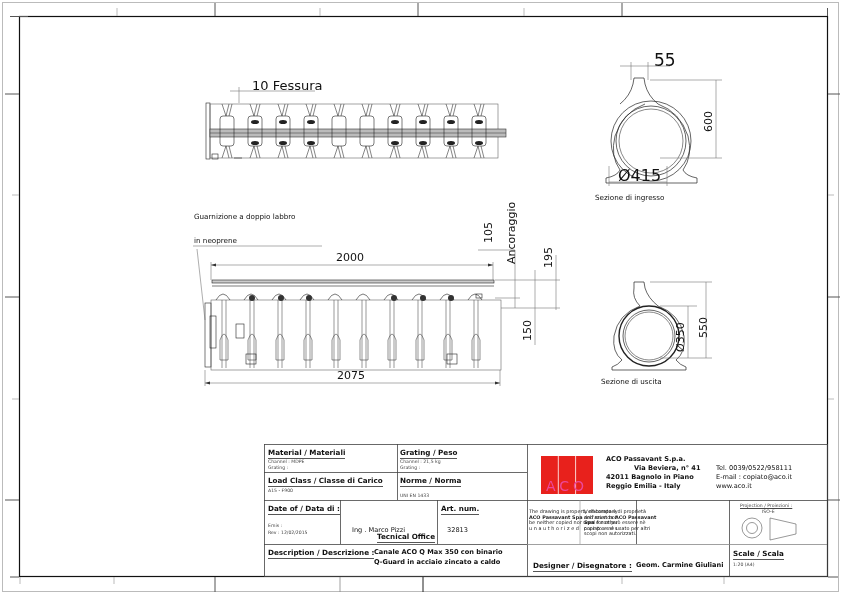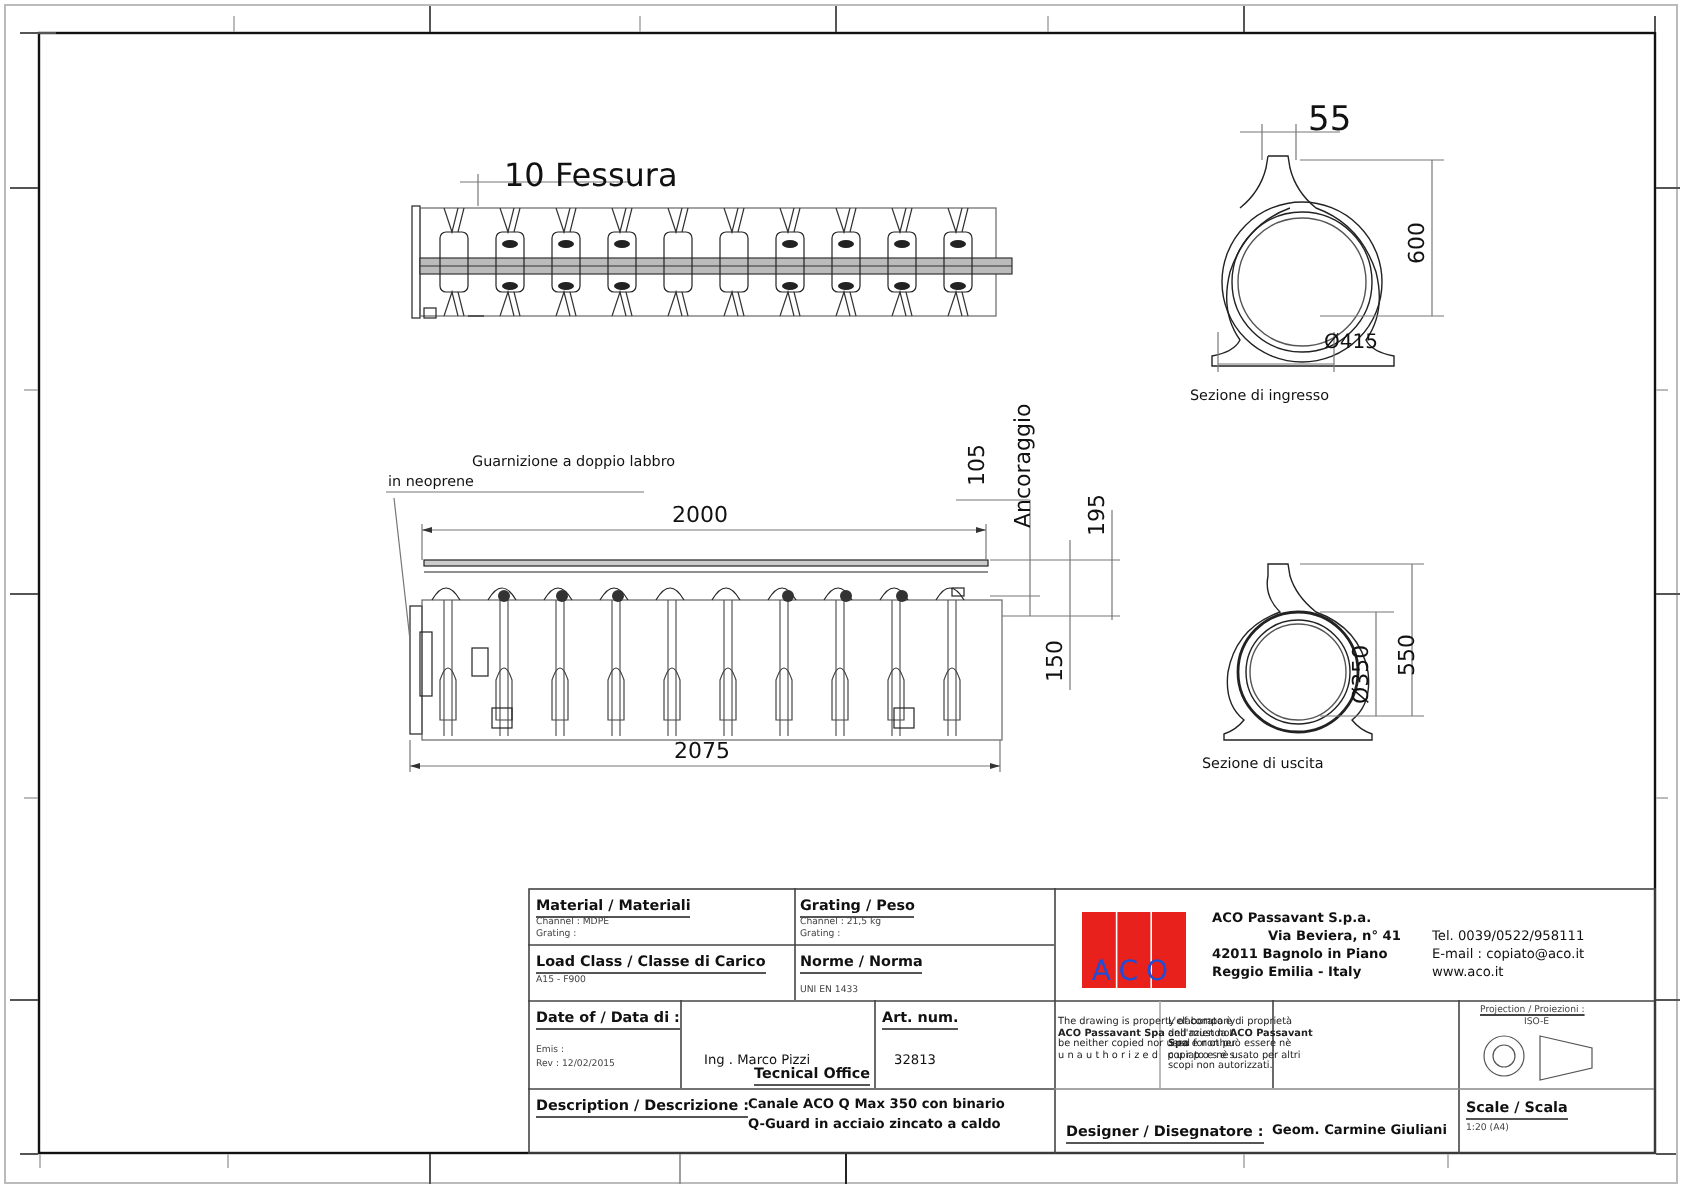--- a/index.html
+++ b/index.html
@@ -222,36 +222,36 @@
     <line x1="575.6" y1="456" x2="575.6" y2="494" stroke="#fff" stroke-width="0.8"></line>
   </g>
 
   <g fill="none" stroke="#555" stroke-width="0.6">
     <circle cx="752" cy="528" r="10"></circle>
     <circle cx="752" cy="528" r="5.5"></circle>
     <path d="M770 518 L796 524 L796 534 L770 540 Z"></path>
   </g>
 </svg>
 
-<div class="abs note" style="left:252px;top:78px;font-size:16px;">10 Fessura</div>
-
-<div class="abs note" style="left:194px;top:226px;margin-left:42px;">Guarnizione a doppio labbro</div>
+<div class="abs note" style="left:252px;top:78px;font-size:13px;">10 Fessura</div>
+
+<div class="abs note" style="left:194px;top:212px;">Guarnizione a doppio labbro</div>
 <div class="abs note" style="left:194px;top:236px;">in neoprene</div>
 
 <div class="abs" style="left:336px;top:251px;font-size:11px;">2000</div>
 <div class="abs" style="left:337px;top:369px;font-size:11px;">2075</div>
 
 <div class="abs" style="left:505px;top:264px;font-size:11px;transform:rotate(-90deg);transform-origin:0 0;">Ancoraggio</div>
 <div class="abs" style="left:482px;top:243px;font-size:11px;transform:rotate(-90deg);transform-origin:0 0;">105</div>
 <div class="abs" style="left:542px;top:268px;font-size:11px;transform:rotate(-90deg);transform-origin:0 0;">195</div>
 <div class="abs" style="left:521px;top:341px;font-size:11px;transform:rotate(-90deg);transform-origin:0 0;">150</div>
 
 <div class="abs" style="left:654px;top:50px;font-size:17px;">55</div>
 <div class="abs" style="left:702px;top:132px;font-size:11px;transform:rotate(-90deg);transform-origin:0 0;">600</div>
-<div class="abs" style="left:618px;top:166px;font-size:10px;margin-left:44px;">Ø415</div>
+<div class="abs" style="left:618px;top:166px;font-size:16px;">Ø415</div>
 <div class="abs note" style="left:595px;top:193px;">Sezione di ingresso</div>
 
 <div class="abs" style="left:674px;top:352px;font-size:11px;transform:rotate(-90deg);transform-origin:0 0;">Ø350</div>
 <div class="abs" style="left:697px;top:338px;font-size:11px;transform:rotate(-90deg);transform-origin:0 0;">550</div>
 <div class="abs note" style="left:601px;top:377px;">Sezione di uscita</div>
 
 <div class="tb" style="left:0;top:0;">
 
   <div class="abs lbl" style="left:268px;top:448px;"><u>Material / Materiali</u></div>
   <div class="abs small" style="left:268px;top:459px;">Channel : MDPE</div>
@@ -274,21 +274,21 @@
   <div class="abs lbl" style="left:345px;top:532px;margin-left:32px;"><u>Tecnical Office</u></div>
   <div class="abs val" style="left:352px;top:526px;">Ing . Marco Pizzi</div>
 
   <div class="abs lbl" style="left:441px;top:504px;font-weight:bold;"><u>Art. num.</u></div>
   <div class="abs val" style="left:447px;top:526px;">32813</div>
 
   <div class="abs lbl" style="left:268px;top:548px;"><u>Description / Descrizione :</u></div>
   <div class="abs val" style="left:374px;top:548px;font-weight:bold;">Canale ACO Q Max 350 con binario</div>
   <div class="abs val" style="left:374px;top:558px;font-weight:bold;">Q-Guard in acciaio zincato a caldo</div>
 
-  <div class="abs" style="left:541px;top:478px;width:52px;text-align:center;color:#1d4ed8;font-size:14px;letter-spacing:4px;">ACO</div>
+  <div class="abs" style="left:541px;top:478px;width:52px;text-align:center;color:#ec4899;font-size:14px;letter-spacing:4px;">ACO</div>
 
   <div class="abs co" style="left:606px;top:455px;">ACO Passavant S.p.a.</div>
   <div class="abs co" style="left:606px;top:464px;margin-left:28px;">Via Beviera, n° 41</div>
   <div class="abs co" style="left:606px;top:473px;">42011 Bagnolo in Piano</div>
   <div class="abs co" style="left:606px;top:482px;">Reggio Emilia - Italy</div>
   <div class="abs co" style="left:716px;top:464px;font-weight:normal;">Tel. 0039/0522/958111</div>
   <div class="abs co" style="left:716px;top:473px;font-weight:normal;">E-mail : copiato@aco.it</div>
   <div class="abs co" style="left:716px;top:482px;font-weight:normal;">www.aco.it</div>
 
   <div class="abs legal" style="left:529px;top:509px;width:52px;">

